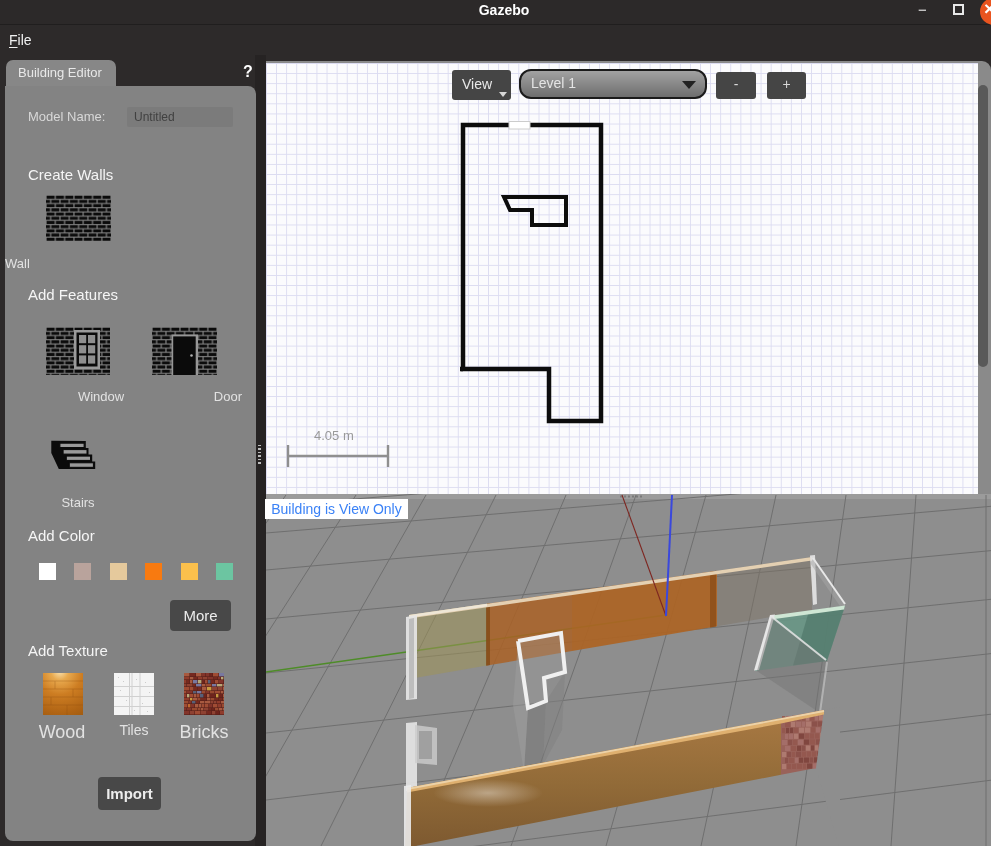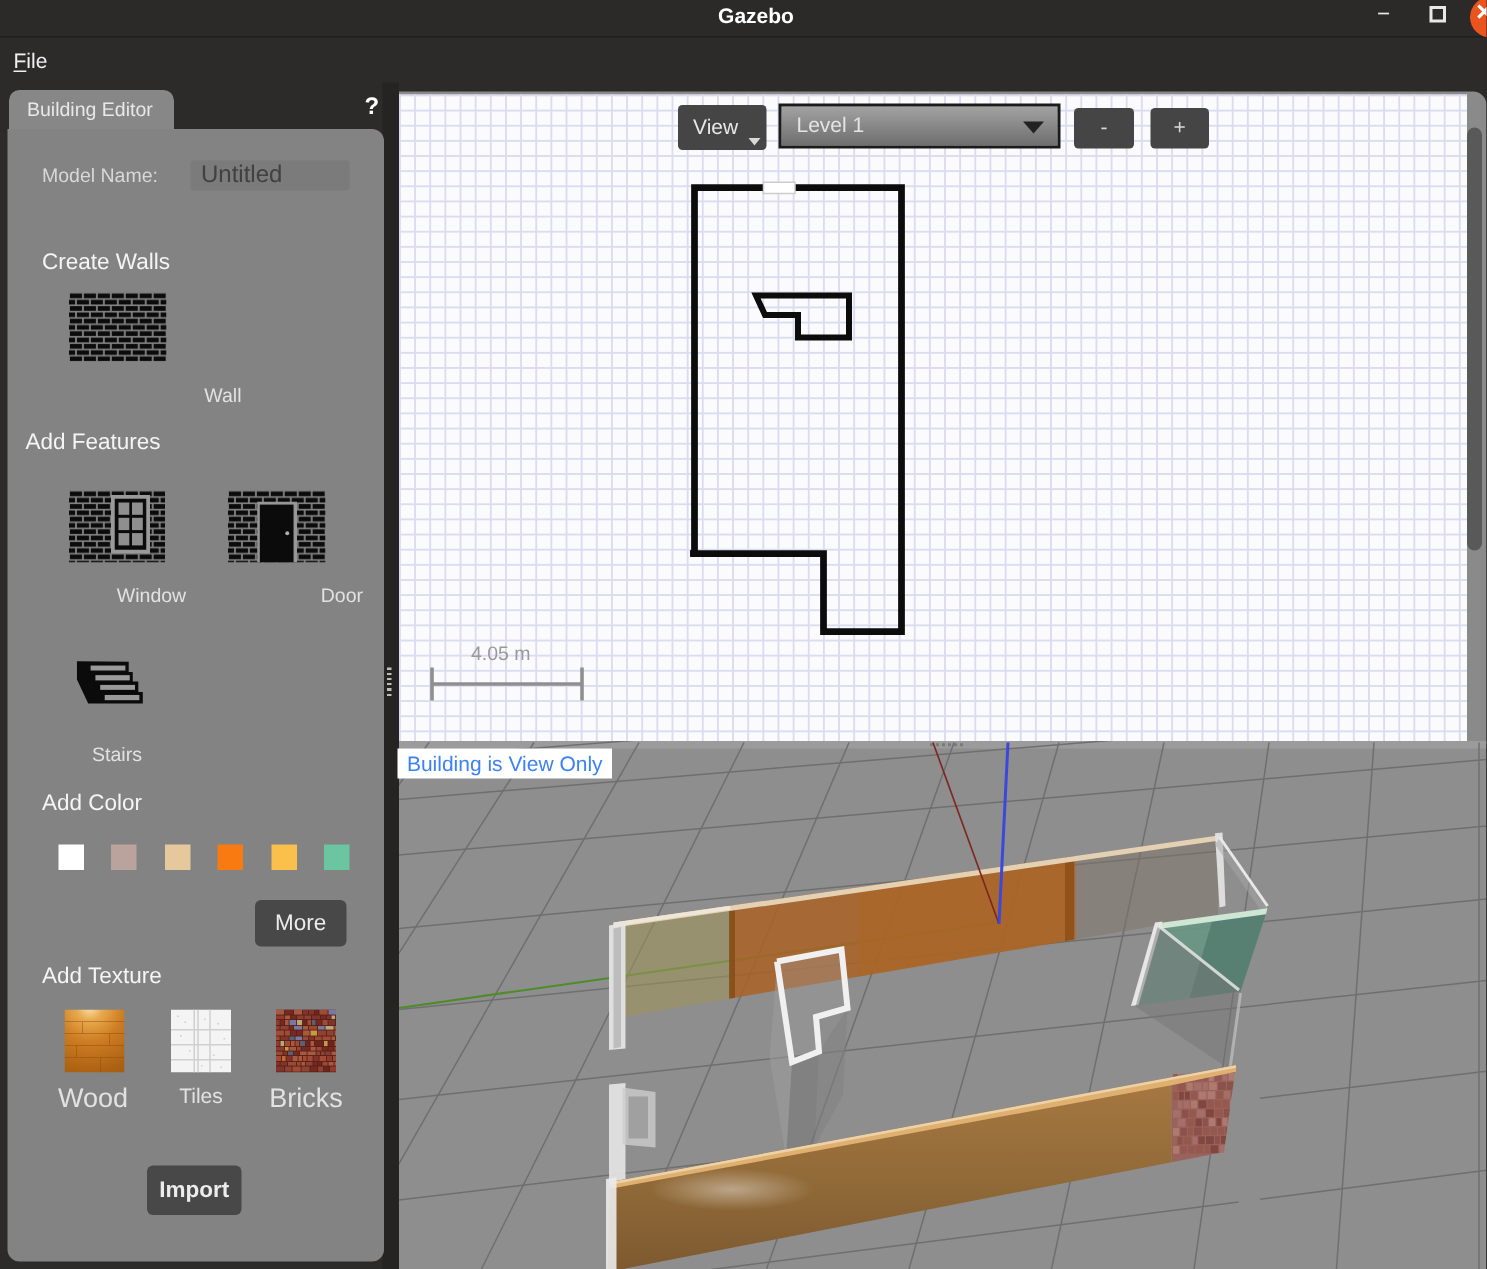--- a/index.html
+++ b/index.html
@@ -22,21 +22,21 @@
 
   
   #tab { position:absolute; left:6px; top:60px; width:110px; height:26px; background:#878787; border-radius:7px 7px 0 0; color:#e8e8e8; font-size:13px; line-height:26px; padding-left:12px; }
   #helpq { position:absolute; left:243px; top:63px; color:#ffffff; font-size:16px; font-weight:bold; }
   #panel { position:absolute; left:5px; top:86px; width:251px; height:755px; background:#838383; border-radius:0 8px 8px 8px; }
 
   .h2 { position:absolute; color:#f5f5f5; font-size:15px; }
   .lbl { position:absolute; color:#e2e2e2; font-size:13px; }
 
   #mn-label { position:absolute; left:23px; top:23px; color:#d8d8d8; font-size:13px; }
-  #mn-input { position:absolute; left:122px; top:21px; width:106px; height:20px; background:#7b7b7b; border-radius:2px; color:#414141; font-size:16px; line-height:20px; padding-left:7px; }
+  #mn-input { position:absolute; left:122px; top:21px; width:106px; height:20px; background:#7b7b7b; border-radius:2px; color:#414141; font-size:12px; line-height:20px; padding-left:7px; }
 
   .btn { position:absolute; background:#484848; border-radius:4px; color:#ececec; font-size:15px; text-align:center; }
   .swatch { position:absolute; top:477px; width:17px; height:17px; }
 </style>
 </head>
 <body>
 <div id="stage">
   <div id="menubar">
       <div id="filemenu"><u>F</u>ile</div>
     </div>
@@ -251,22 +251,22 @@
         <rect x="39" y="35" width="5.4" height="2.4" fill="#a85a40"></rect>
         <rect x="0" y="38" width="5.4" height="3.4" fill="#82342a"></rect>
         <rect x="6" y="38" width="4.4" height="3.4" fill="#8e4232"></rect>
         <rect x="11" y="38" width="5.4" height="3.4" fill="#a04c34"></rect>
         <rect x="17" y="38" width="5.4" height="3.4" fill="#8e4232"></rect>
         <rect x="23" y="38" width="4.4" height="3.4" fill="#76291f"></rect>
         <rect x="28" y="38" width="3.4" height="3.4" fill="#8e4232"></rect>
         <rect x="32" y="38" width="3.4" height="3.4" fill="#6e241c"></rect>
         <rect x="36" y="38" width="5.4" height="3.4" fill="#903c2c"></rect>
       </svg>
-    <div class="lbl" style="left:0; top:170px; width:156px; text-align:right;">Wall</div>
-    <div class="h2" style="left:12px; top:200px;">Add Features</div>
+    <div class="lbl" style="left:0; top:170px; width:156px; text-align:left;">Wall</div>
+    <div class="h2" style="left:23px; top:200px;">Add Features</div>
     <div class="lbl" style="left:0; top:303px; width:156px; text-align:center;padding-left:36px;">Window</div>
     <div class="lbl" style="left:131px; top:303px; width:106px; text-align:right;">Door</div>
     <div class="lbl" style="left:0; top:409px; width:146px; text-align:center;">Stairs</div>
     <div class="h2" style="left:23px; top:441px;">Add Color</div>
     <div class="swatch" style="left:34px;  background:#ffffff;"></div>
     <div class="swatch" style="left:69px;  background:#b9a39c;"></div>
     <div class="swatch" style="left:105px; background:#e5c99c;"></div>
     <div class="swatch" style="left:140px; background:#f87a10;"></div>
     <div class="swatch" style="left:176px; background:#fbc04c;"></div>
     <div class="swatch" style="left:211px; background:#6cc5a1;"></div>
@@ -294,21 +294,21 @@
 <line x1="22" y1="395" x2="122" y2="395"></line>
 <line x1="22" y1="384" x2="22" y2="406"></line>
 <line x1="122" y1="384" x2="122" y2="406"></line>
 </g>
 <text x="48" y="379" font-size="13" fill="#999999" font-family="Liberation Sans, sans-serif">4.05 m</text>
 </svg>
 <div style="position:absolute;left:452px;top:70px;width:59px;height:30px;background:#454545;border-radius:3px;color:#e8e8e8;font-size:14px;">
   <span style="position:absolute;left:10px;top:6px;">View</span>
   <span style="position:absolute;right:4px;bottom:3px;width:0;height:0;border-left:4px solid transparent;border-right:4px solid transparent;border-top:5px solid #d8d8d8;"></span>
     </div>
-<div style="position:absolute;left:519px;top:69px;width:188px;height:30px;border:2px solid #1b1b1b;border-radius:0;
+<div style="position:absolute;left:519px;top:69px;width:188px;height:30px;border:2px solid #1b1b1b;border-radius:12px;
   background:linear-gradient(#a2a2a2,#6e6e6e);color:#e4e4e4;font-size:14px;">
   <span style="position:absolute;left:10px;top:4px;">Level 1</span>
   <span style="position:absolute;right:9px;top:10px;width:0;height:0;border-left:7px solid transparent;border-right:7px solid transparent;border-top:8px solid #222222;"></span>
     </div>
 <div style="position:absolute;left:716px;top:72px;width:40px;height:27px;background:#454545;border-radius:3px;color:#d8d8d8;font-size:14px;text-align:center;line-height:25px;">-</div>
 <div style="position:absolute;left:767px;top:72px;width:39px;height:27px;background:#454545;border-radius:3px;color:#d8d8d8;font-size:14px;text-align:center;line-height:25px;">+</div>
 <div style="position:absolute;left:258px;top:445px;width:3px;height:20px;
   background:repeating-linear-gradient(to bottom,#bdbdbd 0 1.5px,transparent 1.5px 3.5px);"></div>
 <svg id="view3d" style="position:absolute;left:266px;top:494px" width="725" height="352" viewBox="0 0 725 352">
 <defs>

